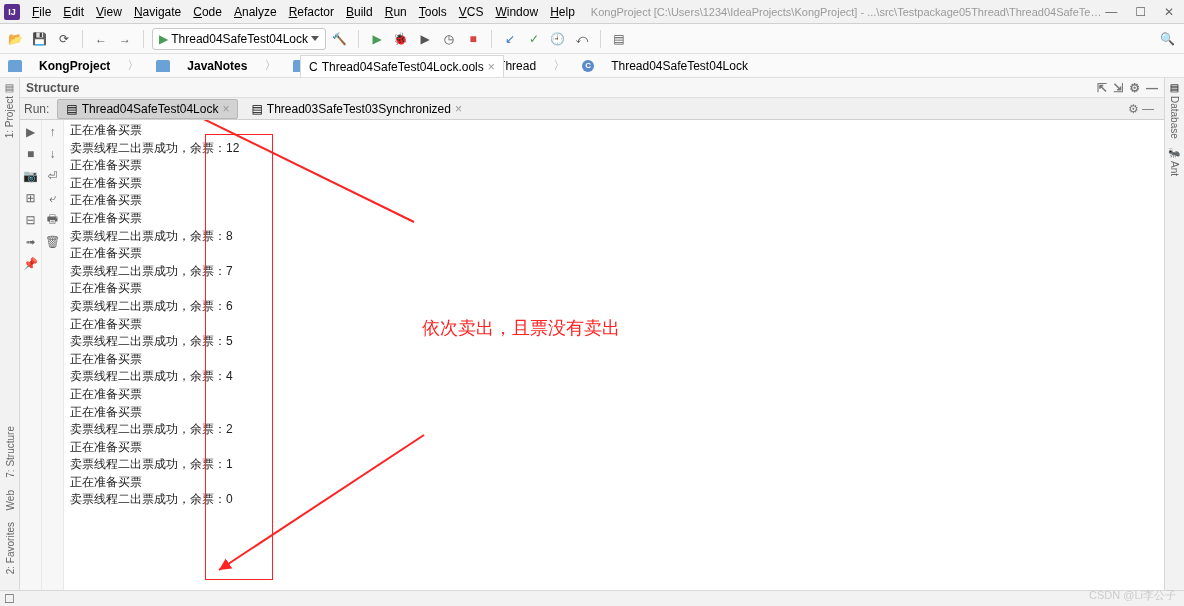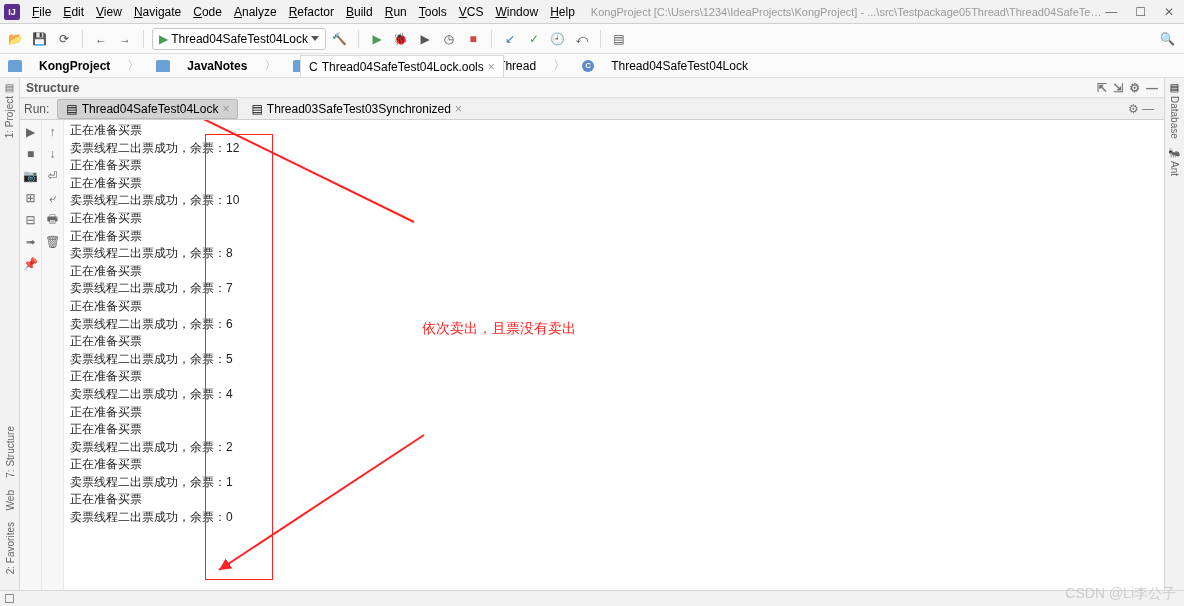--- a/index.html
+++ b/index.html
@@ -40,26 +40,26 @@
 .run-tab .close { color:#999; }
 .run-header .gear { margin-left:auto; color:#777; padding-right:6px; }
 .run-body { flex:1; display:flex; overflow:hidden; }
 .run-gutter { width:22px; background:#f7f7f7; border-right:1px solid #e8e8e8; display:flex; flex-direction:column; align-items:center; padding-top:4px; gap:6px; }
 .run-gutter2 { width:22px; background:#f7f7f7; border-right:1px solid #e8e8e8; display:flex; flex-direction:column; align-items:center; padding-top:4px; gap:6px; }
 .gbtn { width:16px; height:16px; display:flex; align-items:center; justify-content:center; font-size:12px; cursor:pointer; color:#666; }
 .console { flex:1; padding:2px 6px; font-family:"SimSun","宋体",monospace; font-size:12px; line-height:17.6px; color:#222; position:relative; overflow:hidden; }
 .console .row { white-space:nowrap; }
 .console .num { display:inline-block; }
 .annot-box { position:absolute; border:1px solid #ff2222; pointer-events:none; }
-.annot-text { position:absolute; color:#ff2222; font-size:14px; pointer-events:none; font-family:"SimSun","宋体"; }
+.annot-text { position:absolute; color:#ff2222; font-size:18px; pointer-events:none; font-family:"SimSun","宋体"; }
 svg.arrow { position:absolute; pointer-events:none; }
 .bottom-rail { position:absolute; bottom:0; left:0; right:0; height:16px; background:#f2f2f2; border-top:1px solid #d8d8d8; display:flex; align-items:center; padding:0 4px; gap:10px; font-size:10px; color:#666; }
 .left-stack { position:absolute; left:0; top:420px; width:20px; display:flex; flex-direction:column; align-items:center; }
 .left-stack .vlabel { writing-mode:vertical-rl; transform:rotate(180deg); font-size:10px; color:#666; margin:6px 0; }
-.watermark { position:absolute; right:8px; bottom:3px; font-size:14px; color:#bcbcbc; opacity:.7; }
+.watermark { position:absolute; right:8px; bottom:3px; font-size:11px; color:#bcbcbc; opacity:.7; }
 .pin-icon { color:#888; }
 .camera { color:#555; }
 </style>
 </head>
 <body>
 
 <div class="menubar">
   <div class="logo">IJ</div>
   <div id="menu-items" style="display:flex;">
       <span class="mi"><u>F</u>ile</span>
@@ -209,21 +209,20 @@
               <marker id="ah2" markerWidth="8" markerHeight="8" refX="6" refY="3" orient="auto">
                 <path d="M0,0 L6,3 L0,6 Z" fill="#ff2222"></path>
               </marker>
             </defs>
           <line x1="220" y1="5" x2="15" y2="140" stroke="#ff2222" stroke-width="2" marker-end="url(#ah2)"></line>
         </svg>
       <div class="row"><span>正在准备买票</span></div>
           <div class="row"><span>卖票线程二出票成功，余票：</span><span class="num">12</span></div>
           <div class="row"><span>正在准备买票</span></div>
           <div class="row"><span>正在准备买票</span></div>
-          <div class="row"><span>卖票线程二出票成功，余票：</span><span class="num">10</span></div>
           <div class="row"><span>正在准备买票</span></div>
           <div class="row"><span>正在准备买票</span></div>
           <div class="row"><span>卖票线程二出票成功，余票：</span><span class="num">8</span></div>
           <div class="row"><span>正在准备买票</span></div>
           <div class="row"><span>卖票线程二出票成功，余票：</span><span class="num">7</span></div>
           <div class="row"><span>正在准备买票</span></div>
           <div class="row"><span>卖票线程二出票成功，余票：</span><span class="num">6</span></div>
           <div class="row"><span>正在准备买票</span></div>
           <div class="row"><span>卖票线程二出票成功，余票：</span><span class="num">5</span></div>
           <div class="row"><span>正在准备买票</span></div>

